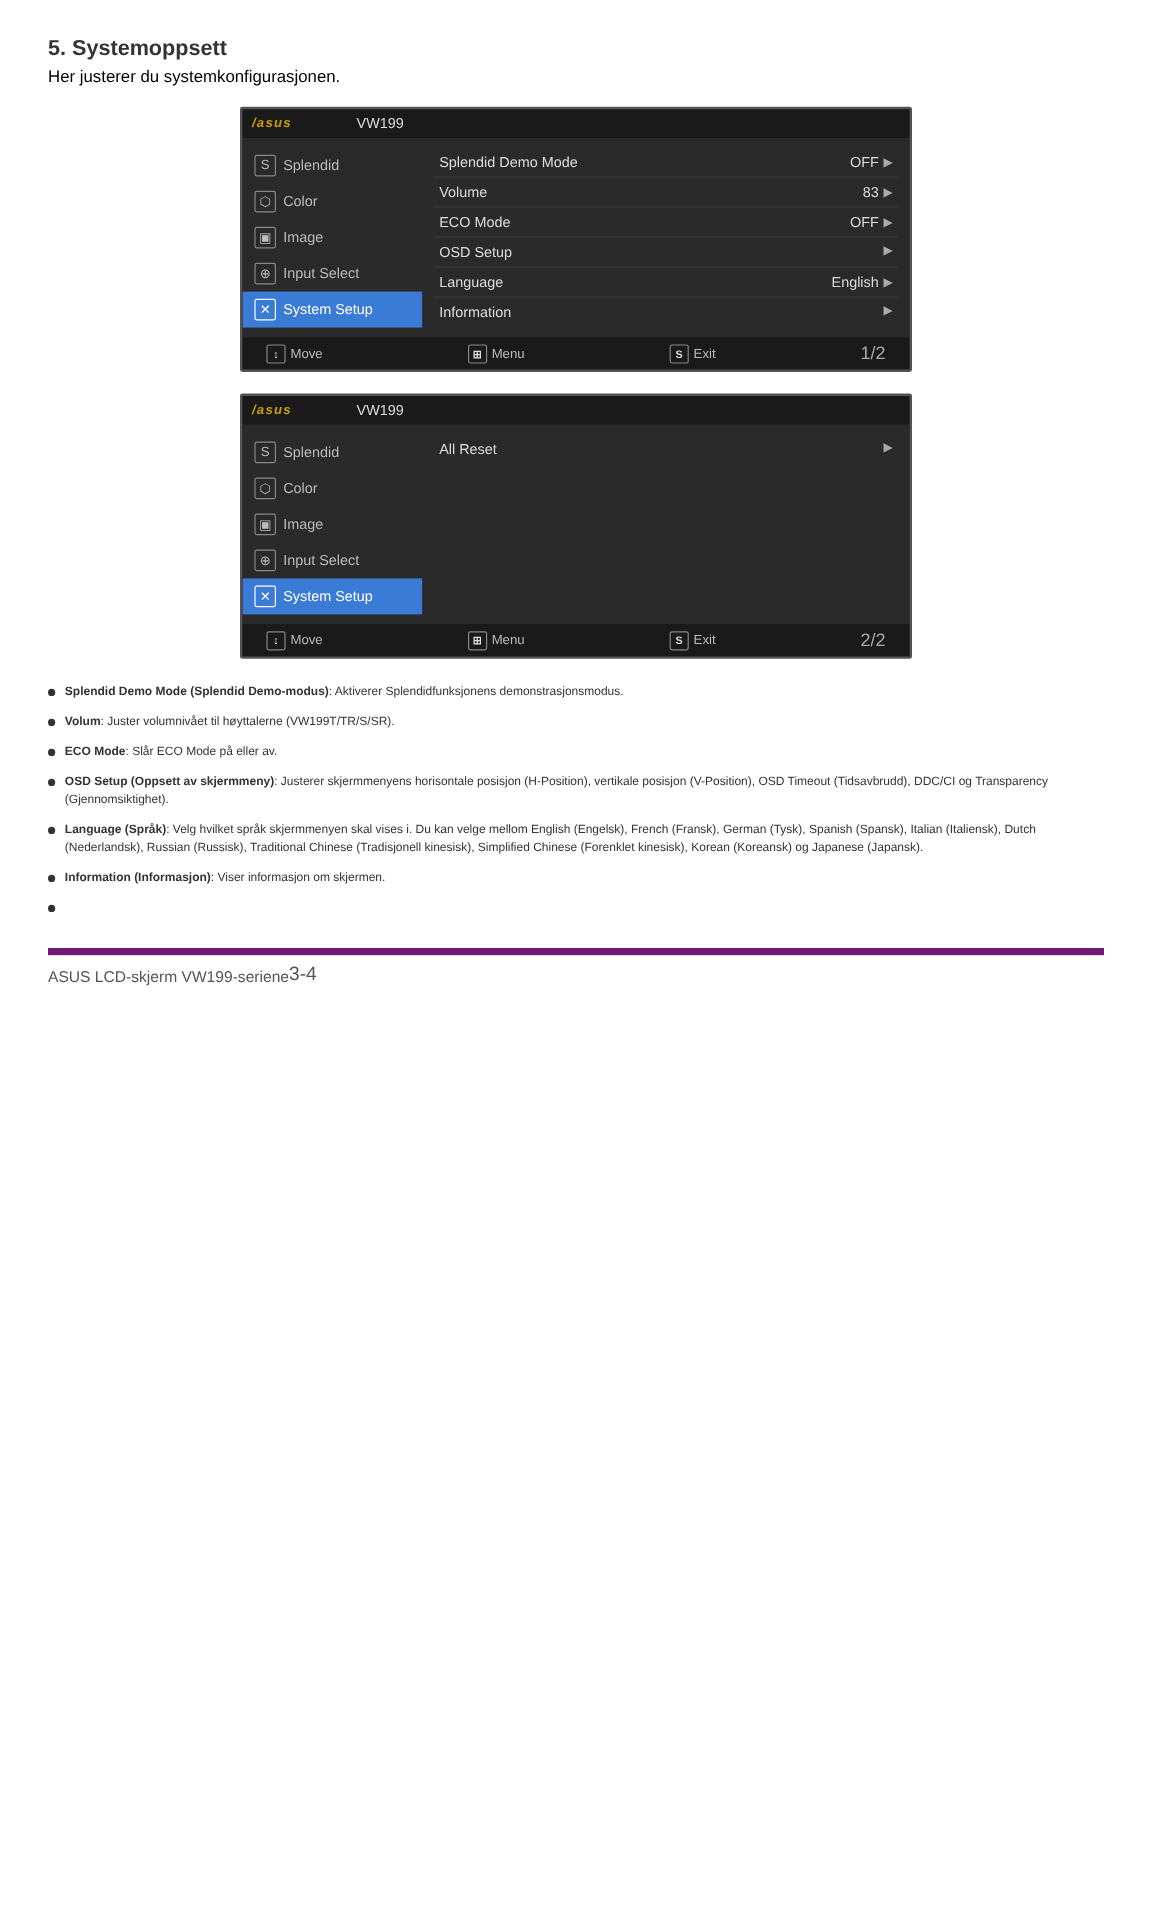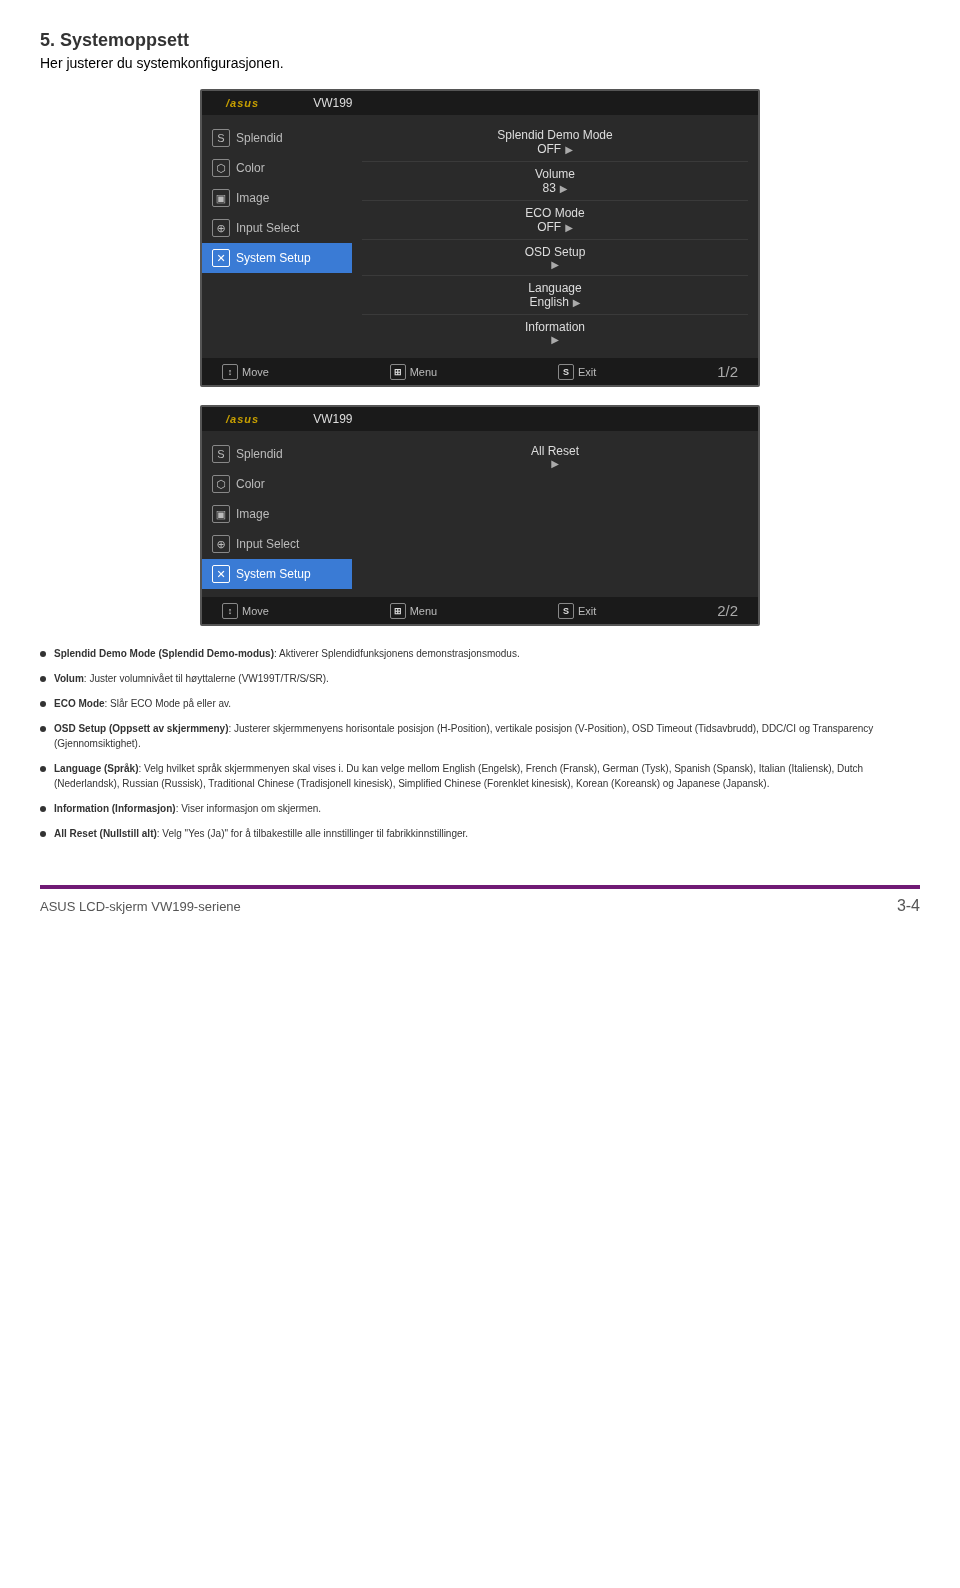--- a/index.html
+++ b/index.html
@@ -31,21 +31,21 @@
       background: #2a2a2a;
       border-radius: 2px;
       margin-bottom: 18px;
       overflow: hidden;
       width: 560px;
       margin-left: auto;
       margin-right: auto;
     }
     .monitor-header {
       background: #1a1a1a;
-      padding: 5px 24px;
+      padding: 5px 8px;
       display: flex;
       align-items: center;
       gap: 6px;
     }
     .asus-logo {
       color: #c8a000;
       font-size: 11px;
       font-weight: bold;
       font-style: italic;
       letter-spacing: 1px;
@@ -94,27 +94,26 @@
       border-color: #fff;
     }
     
     .menu-content {
       flex: 1;
       background: #2a2a2a;
       padding: 8px 10px;
     }
     .menu-row {
       display: flex;
-      align-items: center;
+      align-items: flex-start;
       justify-content: space-between;
       padding: 5px 4px;
       color: #ccc;
       font-size: 12px;
       border-bottom: 1px solid #3a3a3a;
-      flex-direction: column;
     }
     .menu-row:last-child {
       border-bottom: none;
     }
     .menu-row-label {
       color: #ddd;
     }
     .menu-row-value {
       display: flex;
       align-items: center;
@@ -181,24 +180,24 @@
       height: 6px;
       background: #333;
       border-radius: 50%;
     }
     .bold-term {
       font-weight: bold;
     }
 
     
     .page-footer {
-      margin-top: 44px;
-      border-top: 4px solid #701a75;
-      display: flex;
-      justify-content: space-between;
+      margin-top: 30px;
+      border-top: 6px solid #701a75;
+      display: flex;
+      justify-content: flex-start;
       align-items: center;
       padding-top: 8px;
     }
     .footer-brand {
       font-size: 13px;
       color: #555;
     }
     .footer-page {
       font-size: 16px;
       color: #555;
@@ -377,21 +376,20 @@
         <li>
           <span class="bullet-dot"></span>
           <span><span class="bold-term">Language (Språk)</span>: Velg hvilket språk skjermmenyen skal vises i. Du kan velge mellom English (Engelsk), French (Fransk), German (Tysk), Spanish (Spansk), Italian (Italiensk), Dutch (Nederlandsk), Russian (Russisk), Traditional Chinese (Tradisjonell kinesisk), Simplified Chinese (Forenklet kinesisk), Korean (Koreansk) og Japanese (Japansk).</span>
         </li>
         <li>
           <span class="bullet-dot"></span>
           <span><span class="bold-term">Information (Informasjon)</span>: Viser informasjon om skjermen.</span>
         </li>
         <li>
           <span class="bullet-dot"></span>
-          <span><span class="bold-term">All Reset (Nullstill alt)</span>: Velg "Yes (Ja)" for å tilbakestille alle innstillinger til fabrikkinnstillinger.</span>
         </li>
       </ul>
   </div>
 
   <div class="page-footer">
     <span class="footer-brand">ASUS LCD-skjerm VW199-seriene</span>
     <span class="footer-page">3-4</span>
   </div>
 </div>
 

